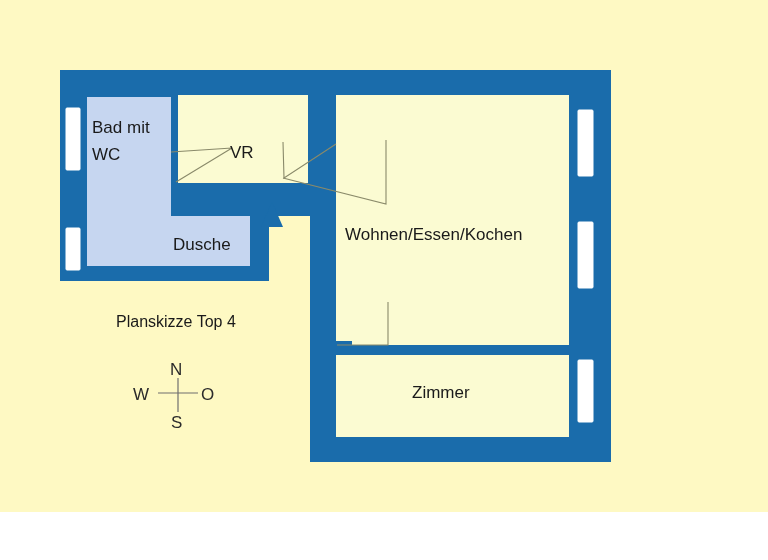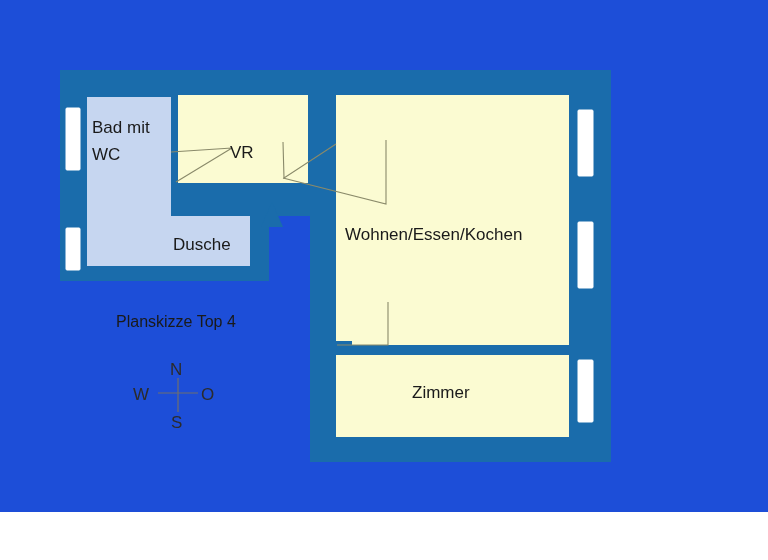--- a/index.html
+++ b/index.html
@@ -10,21 +10,21 @@
   body {
     width: 768px;
     height: 560px;
     font-family: "Liberation Sans", sans-serif;
     overflow: hidden;
   }
   #plan-root {
     position: relative;
     width: 768px;
     height: 512px;
-    background: #1d4ed8;
+    background: #fef9c3;
   }
   svg#floorplan-svg {
     display: block;
     width: 768px;
     height: 560px;
   }
   .room-label {
     font-family: "Liberation Sans", sans-serif;
     font-size: 17px;
     fill: #1a1a1a;

